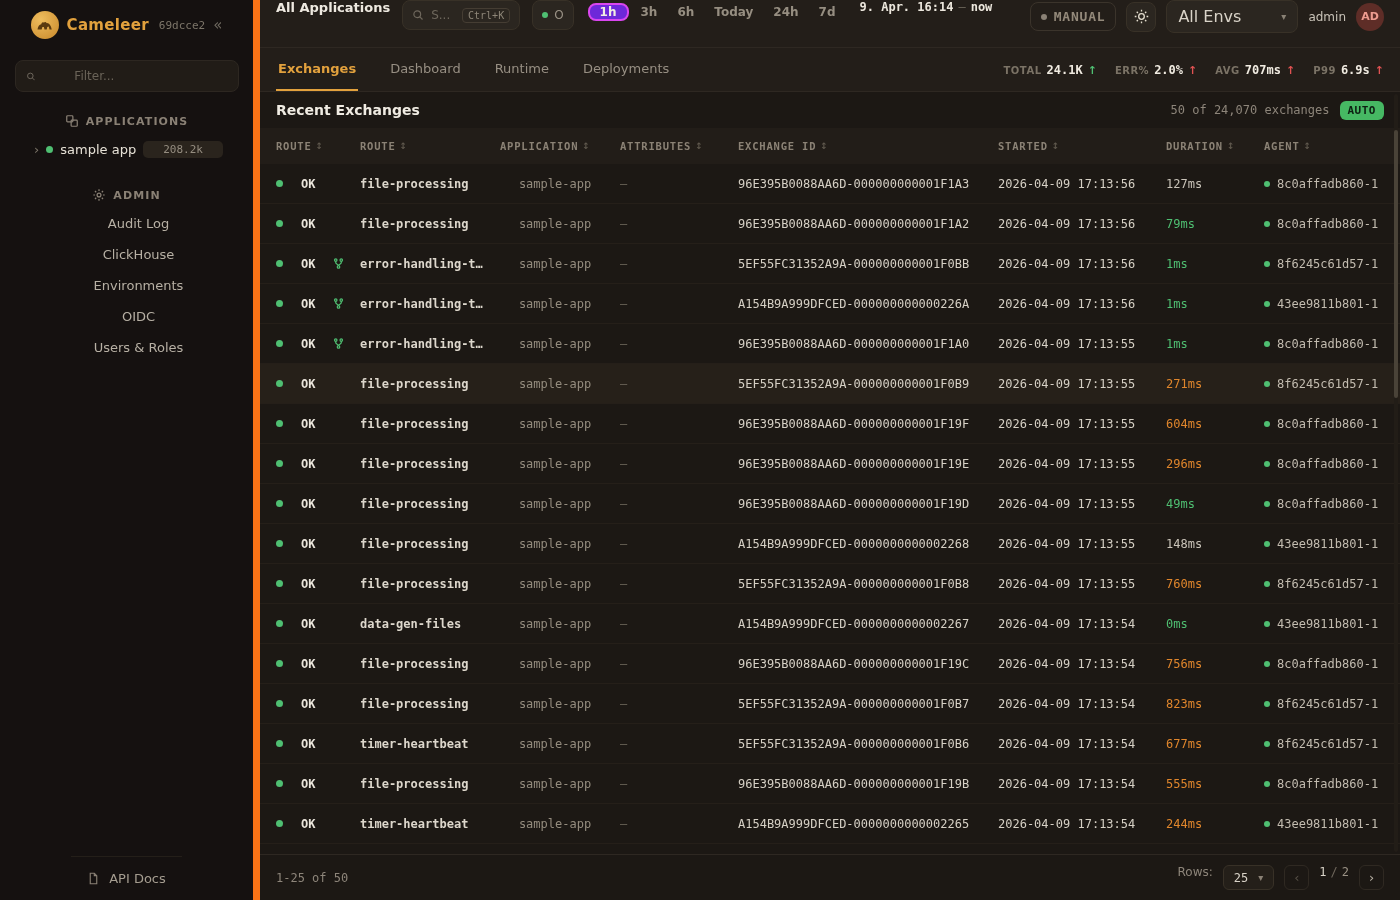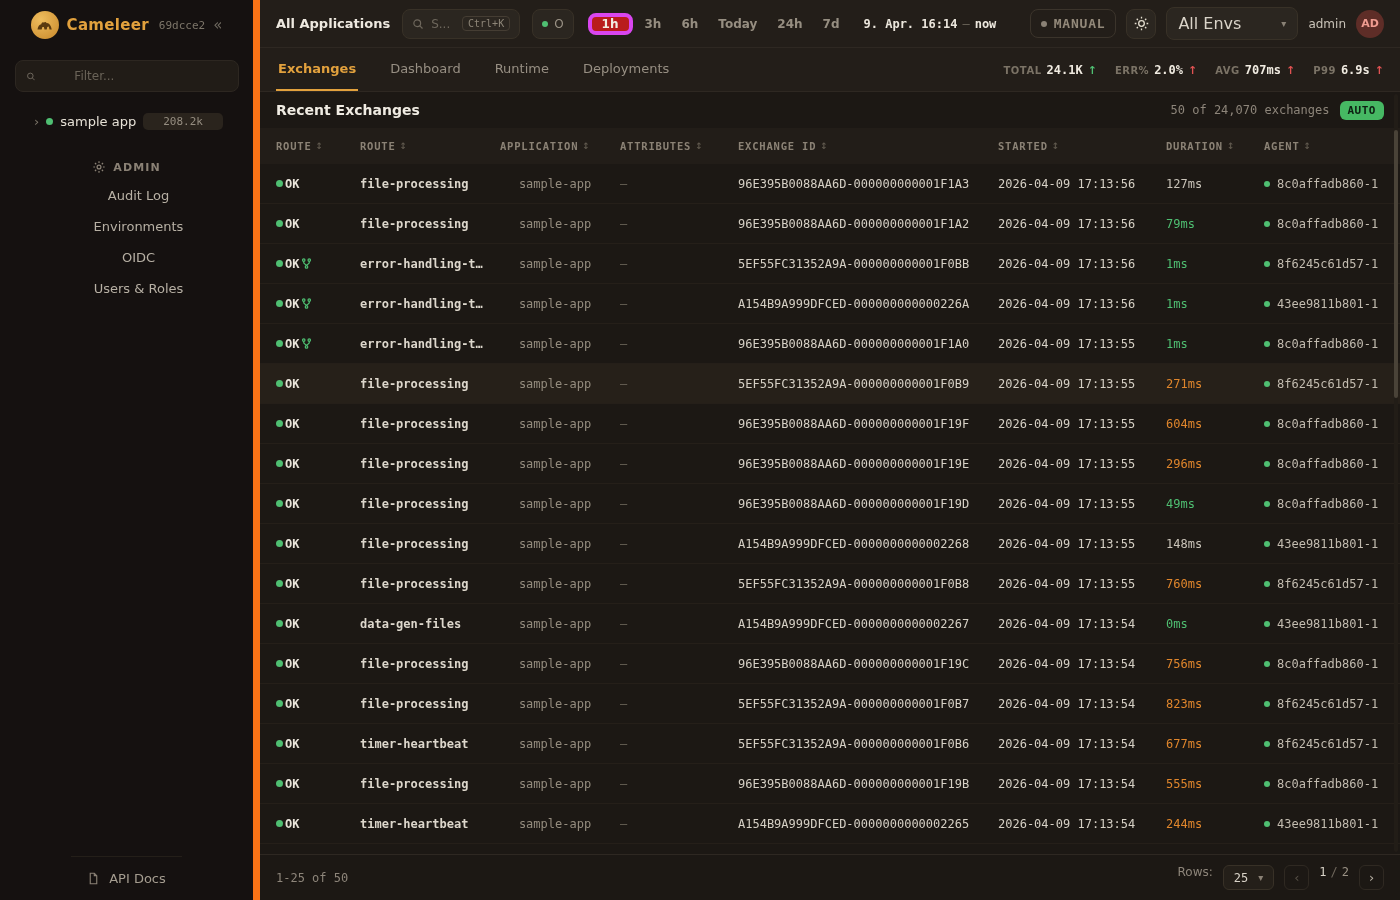--- a/index.html
+++ b/index.html
@@ -29,29 +29,29 @@
   .dot.d6{width:6px;height:6px;}
   .sb-app-label{font-size:13px;color:#e6e1d6;}
   .sb-app-badge{margin-left:auto;background:#2a241d;border-radius:5px;padding:2px 20px;font-size:11px;color:#958d80;}
   .sb-divider{border-top:1px solid #241f19;margin:10px 0 4px;}
   .sb-nav-item{padding:8px 14px 8px 38px;font-size:13px;color:#b7b0a4;cursor:pointer;}
   .sb-spacer{flex:1;}
   .sb-footer{border-top:1px solid #241f19;padding:14px 16px;display:flex;align-items:center;gap:9px;color:#a59d90;font-size:13px;cursor:pointer;}
 
   
   .main{flex:1;display:flex;flex-direction:column;position:relative;overflow:hidden;}
-  .topbar{height:48px;background:#231e19;border-bottom:1px solid #2e2822;display:flex;align-items:center;gap:12px;padding:0 16px;flex:none;}
+  .topbar{height:48px;background:#231e19;border-bottom:1px solid #2e2822;display:flex;align-items:flex-start;gap:12px;padding:0 16px;flex:none;}
   .scope-label{font-weight:bold;font-size:13px;color:#eee9e0;white-space:nowrap;cursor:pointer;}
   .search-box{display:flex;align-items:center;gap:7px;background:#2b2620;border:1px solid #383127;border-radius:8px;height:30px;padding:0 9px;width:118px;cursor:text;flex:none;}
   .search-ph{color:#6e675c;font-size:12px;overflow:hidden;white-space:nowrap;}
   .search-box kbd{border:1px solid #453d33;border-radius:4px;padding:1px 5px;font-size:10px;color:#8d8577;font-family:"DejaVu Sans Mono",monospace;margin-left:auto;white-space:nowrap;}
   .live-pill{display:flex;align-items:center;gap:6px;background:#2b2620;border:1px solid #383127;border-radius:8px;height:30px;padding:0 9px;color:#9a9285;font-size:12px;cursor:pointer;flex:none;}
   .ranges{display:flex;align-items:center;gap:4px;margin-left:2px;}
   .range-btn{padding:5px 8px;font-size:12px;font-weight:bold;color:#968e81;border-radius:8px;cursor:pointer;white-space:nowrap;}
-  .range-btn.active{background:#b91c1c;border:4px solid #d946ef;color:#f1ece2;padding:0 10px;}
+  .range-btn.active{background:#6d28d9;border:2px solid #d946ef;color:#f1ece2;padding:0 10px;}
   .daterange{font-size:12px;white-space:nowrap;margin-left:4px;}
   .daterange .dr{color:#ece7dd;font-weight:bold;}
   .daterange .sep{color:#6e675c;margin:0 5px;}
   .topbar-right{margin-left:auto;display:flex;align-items:center;gap:10px;}
   .manual-btn{display:flex;align-items:center;gap:7px;border:1px solid #3b342b;border-radius:8px;padding:6px 10px;cursor:pointer;}
   .manual-dot{width:6px;height:6px;border-radius:50%;background:#8a8175;}
   .manual-label{font-size:13px;font-weight:bold;letter-spacing:.8px;color:#93897a;font-family:"DejaVu Sans Mono",monospace;}
   .icon-btn{width:30px;height:30px;background:#2b2620;border:1px solid #383127;border-radius:8px;display:flex;align-items:center;justify-content:center;cursor:pointer;flex:none;}
   .env-select{display:flex;align-items:center;justify-content:space-between;background:#2b2620;border:1px solid #383127;border-radius:8px;padding:6px 11px;width:132px;cursor:pointer;}
   .env-value{font-size:16px;color:#d9d3c8;}
@@ -78,21 +78,21 @@
   .auto-badge{background:#46b863;color:#0d1f12;font-size:11px;font-weight:bold;letter-spacing:.5px;border-radius:6px;padding:3px 8px;cursor:pointer;font-family:"DejaVu Sans Mono",monospace;}
 
   .grid{display:grid;grid-template-columns:84px 140px 120px 118px 260px 168px 98px 1fr;align-items:center;padding-left:16px;}
   .thead{height:36px;background:#221d18;color:#8b8275;font-size:10.5px;letter-spacing:.8px;font-family:"DejaVu Sans Mono",monospace;font-weight:bold;flex:none;}
   .th{display:flex;align-items:center;gap:4px;cursor:pointer;}
   .sort-icon{font-size:9px;color:#5f584d;font-family:"DejaVu Sans",sans-serif;}
   .tbody{flex:1;overflow:hidden;}
   .row{height:40px;border-bottom:1px solid #251f19;cursor:pointer;}
   .row.highlighted{background:#262019;}
   .cell{overflow:hidden;white-space:nowrap;text-overflow:ellipsis;padding-right:10px;font-family:"DejaVu Sans Mono",monospace;}
-  .status-cell{display:flex;align-items:center;gap:2px;}
+  .status-cell{display:flex;align-items:center;gap:18px;}
   .status-txt{font-size:12px;font-weight:bold;color:#e9e4da;}
   .fork{display:flex;align-items:center;}
   .route-cell{font-size:12px;font-weight:bold;color:#ddd7cc;}
   .app-cell{font-size:12px;color:#948c7e;text-align:center;}
   .attrs-cell{font-size:12px;color:#6b6458;}
   .xid-cell,.started-cell{font-size:12px;color:#d6d0c5;}
   .dur-cell{font-size:12px;}
   .dur-green{color:var(--green);}
   .dur-orange{color:var(--orange);}
   .dur-default{color:#c9c3b8;}
@@ -134,37 +134,45 @@
     <div class="sb-filter">
       <div class="filter-box">
         <svg width="13" height="13" viewBox="0 0 16 16" fill="none" stroke="#6e675c" stroke-width="1.6">
             <circle cx="7" cy="7" r="4.5"></circle>
             <line x1="10.5" y1="10.5" x2="14" y2="14"></line>
           </svg>
         <input type="text" placeholder="Filter..." style="">
       </div>
     </div>
 
+    <div class="sb-section-header">
+      <svg width="14" height="14" viewBox="0 0 16 16" fill="none" stroke="#8a8175" stroke-width="1.4">
+          <rect x="2" y="2" width="7" height="7" rx="1"></rect>
+          <rect x="7" y="7" width="7" height="7" rx="1"></rect>
+        </svg>
+      <span>APPLICATIONS</span>
+    </div>
     <div class="sb-app-item">
       <span class="expand-glyph">›</span>
       <span class="dot green d7"></span>
       <span class="sb-app-label">sample app</span>
       <span class="sb-app-badge mono">208.2k</span>
     </div>
 
     <div class="sb-divider"></div>
 
     <div class="sb-section-header">
       <svg width="14" height="14" viewBox="0 0 16 16" fill="none" stroke="#8a8175" stroke-width="1.4">
           <circle cx="8" cy="8" r="2.2"></circle>
           <path d="M8 1.5v2M8 12.5v2M1.5 8h2M12.5 8h2M3.4 3.4l1.4 1.4M11.2 11.2l1.4 1.4M12.6 3.4l-1.4 1.4M4.8 11.2l-1.4 1.4"></path>
         </svg>
       <span>ADMIN</span>
     </div>
     <div class="sb-nav-item">Audit Log</div>
+    <div class="sb-nav-item">ClickHouse</div>
     <div class="sb-nav-item">Environments</div>
     <div class="sb-nav-item">OIDC</div>
     <div class="sb-nav-item">Users &amp; Roles</div>
 
     <div class="sb-spacer"></div>
 
     <div class="sb-footer">
       <svg width="13" height="13" viewBox="0 0 16 16" fill="none" stroke="#8a8175" stroke-width="1.4">
           <path d="M4 1.5h5l3 3v10H4z"></path>
           <path d="M9 1.5v3h3"></path>

